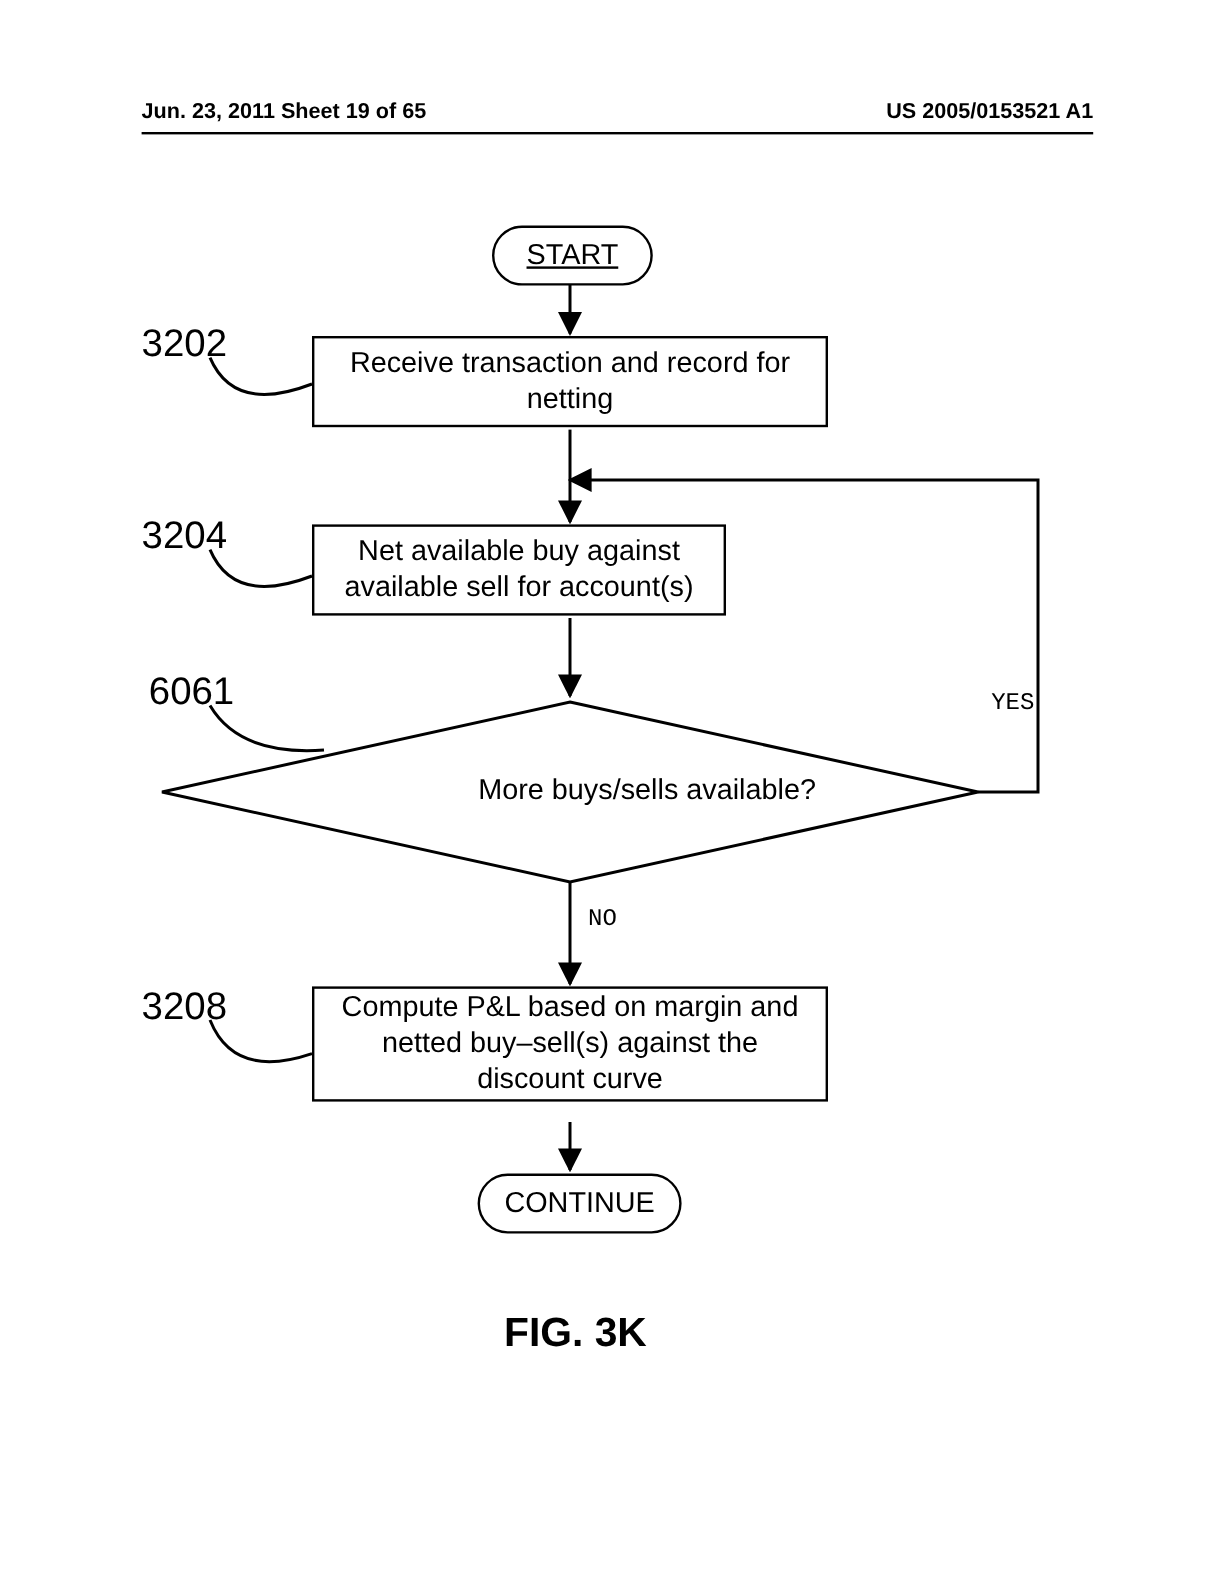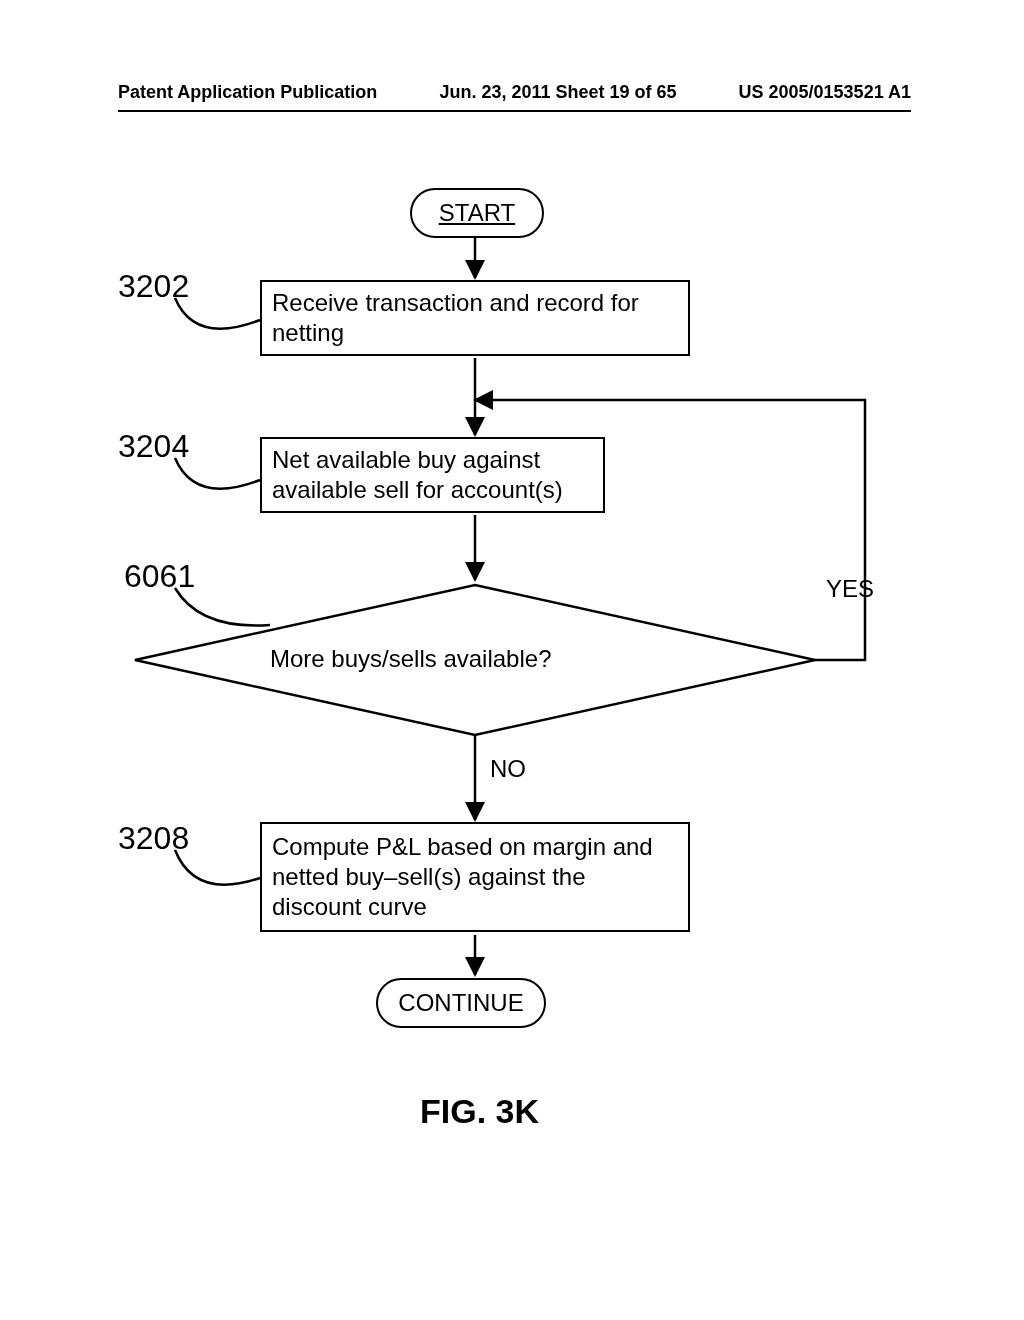--- a/index.html
+++ b/index.html
@@ -41,55 +41,55 @@
     justify-content: center;
     font-size: 24px;
     font-weight: 400;
     padding: 0 24px;
   }
   .box {
     position: absolute;
     border: 2.5px solid #000;
     font-size: 24px;
     line-height: 1.25;
-    text-align: left;
+    text-align: center;
     display: flex;
     align-items: center;
     justify-content: center;
     padding: 6px 10px;
     box-sizing: border-box;
   }
   .reflabel {
     position: absolute;
     font-size: 32px;
   }
   .branchlabel {
     position: absolute;
-    font-size: 24px;
+    font-size: 20px;
+    font-family: Liberation Mono, monospace;
   }
   .figcaption {
     position: absolute;
     font-size: 34px;
     font-weight: 700;
   }
 
   
   svg.lines {
     position: absolute;
     left: 0; top: 0;
     width: 1024px;
     height: 1320px;
     pointer-events: none;
   }
 </style>
 </head>
 <body>
 
 <div class="page-header">
-  <span>Patent Application Publication</span>
   <span>Jun. 23, 2011  Sheet 19 of 65</span>
   <span>US 2005/0153521 A1</span>
 </div>
 <div class="rule"></div>
 
 <svg class="lines">
   <defs>
     <marker id="arrow" viewBox="0 0 10 10" refX="9" refY="5" markerWidth="8" markerHeight="8" orient="auto-start-reverse">
       <path d="M 0 0 L 10 5 L 0 10 z" fill="#000"></path>
     </marker>
@@ -125,27 +125,27 @@
 <div class="box" style="left:260px; top:280px; width:430px; height:76px;">
   <span>Receive transaction and record for netting</span>
 </div>
 <div class="reflabel" style="left:118px; top:268px;">3202</div>
 
 <div class="box" style="left:260px; top:437px; width:345px; height:76px;">
   <span>Net available buy against available sell for account(s)</span>
 </div>
 <div class="reflabel" style="left:118px; top:428px;">3204</div>
 
-<div style="position:absolute; left:270px; top:645px; width:410px; text-align:left; font-size:24px;">More buys/sells available?</div>
+<div style="position:absolute; left:270px; top:645px; width:410px; text-align:right; font-size:24px;">More buys/sells available?</div>
 <div class="reflabel" style="left:124px; top:558px;">6061</div>
 <div class="branchlabel" style="left:826px; top:575px;">YES</div>
 <div class="branchlabel" style="left:490px; top:755px;">NO</div>
 
-<div class="box" style="left:260px; top:822px; width:430px; height:110px;">
+<div class="box" style="left:260px; top:822px; width:430px; height:96px;">
   <span>Compute P&amp;L based on margin and netted buy–sell(s) against the discount curve</span>
 </div>
 <div class="reflabel" style="left:118px; top:820px;">3208</div>
 
-<div class="term" style="left:376px; top:978px; width:118px;text-align:right;">
+<div class="term" style="left:398px; top:978px; width:118px;text-align:right;">
   <span>CONTINUE</span>
 </div>
 
 <div class="figcaption" style="left:420px; top:1092px;">FIG. 3K</div>
 
 </body></html>

